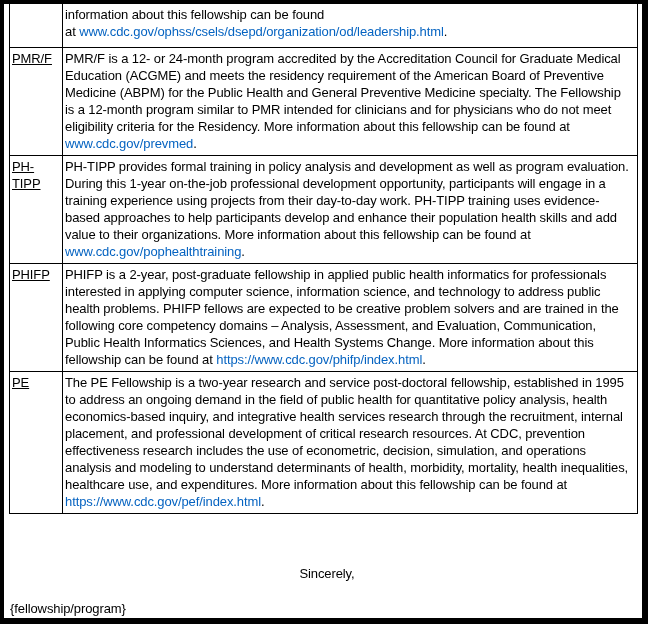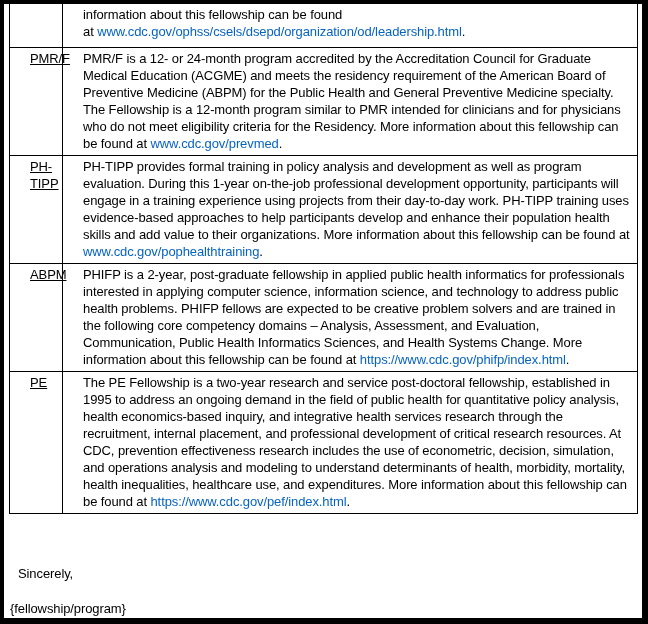--- a/index.html
+++ b/index.html
@@ -25,43 +25,44 @@
   table.fellowship-table {
     border-collapse: collapse;
     table-layout: fixed;
     width: 628px;
     margin-left: 5px;
     margin-top: 0;
   }
   table.fellowship-table td {
     border: 1px solid #000000;
     vertical-align: top;
-    padding: 2px 6px 3px 20px;
+    padding: 2px 6px 3px 2px;
     line-height: 17px;
   }
   
   table.fellowship-table tr:first-child td {
     border-top: none;
     height: 38px;
   }
   td.label-cell {
     width: 53px;
     text-decoration: underline;
   }
   td.desc-cell {
     width: 575px;
     white-space: pre-wrap;
   }
   a.doc-link {
     color: var(--link-color, #0563C1);
     cursor: pointer;
   }
   .closing {
-    margin: 51px 0 0 14px;
+    margin: 51px 0 0 8px;
     line-height: 17px;
+    text-align: center;
   }
   .signature {
     margin: 18px 0 0 6px;
     line-height: 17px;
   }
 </style>
 </head>
 <body>
 
 <div class="page" style="--link-color: #0563C1;">
@@ -82,21 +83,21 @@
     <td class="label-cell">PMR/F</td>
     <td class="desc-cell"><span>PMR/F is a 12- or 24-month program accredited by the Accreditation Council for Graduate Medical Education (ACGME) and meets the residency requirement of the American Board of Preventive Medicine (ABPM) for the Public Health and General Preventive Medicine specialty. The Fellowship is a 12-month program similar to PMR intended for clinicians and for physicians who do not meet eligibility criteria for the Residency. More information about this fellowship can be found at </span><a class="doc-link">www.cdc.gov/prevmed</a><span>.</span></td>
   </tr>
 
   <tr>
     <td class="label-cell">PH-TIPP</td>
     <td class="desc-cell"><span>PH-TIPP provides formal training in policy analysis and development as well as program evaluation. During this 1-year on-the-job professional development opportunity, participants will engage in a training experience using projects from their day-to-day work. PH-TIPP training uses evidence-based approaches to help participants develop and enhance their population health skills and add value to their organizations. More information about this fellowship can be found at </span><a class="doc-link">www.cdc.gov/pophealthtraining</a><span>.</span></td>
   </tr>
 
   <tr>
-    <td class="label-cell">ABPM</td>
+    <td class="label-cell">PHIFP</td>
     <td class="desc-cell"><span>PHIFP is a 2-year, post-graduate fellowship in applied public health informatics for professionals interested in applying computer science, information science, and technology to address public health problems. PHIFP fellows are expected to be creative problem solvers and are trained in the following core competency domains – Analysis, Assessment, and Evaluation, Communication, Public Health Informatics Sciences, and Health Systems Change. More information about this fellowship can be found at </span><a class="doc-link">https://www.cdc.gov/phifp/index.html</a><span>.</span></td>
   </tr>
 
   <tr>
     <td class="label-cell">PE</td>
     <td class="desc-cell"><span>The PE Fellowship is a two-year research and service post-doctoral fellowship, established in 1995 to address an ongoing demand in the field of public health for quantitative policy analysis, health economics-based inquiry, and integrative health services research through the recruitment, internal placement, and professional development of critical research resources. At CDC, prevention effectiveness research includes the use of econometric, decision, simulation, and operations analysis and modeling to understand determinants of health, morbidity, mortality, health inequalities, healthcare use, and expenditures. More information about this fellowship can be found at </span><a class="doc-link">https://www.cdc.gov/pef/index.html</a><span>.</span></td>
   </tr>
 </tbody>
   </table>
 

